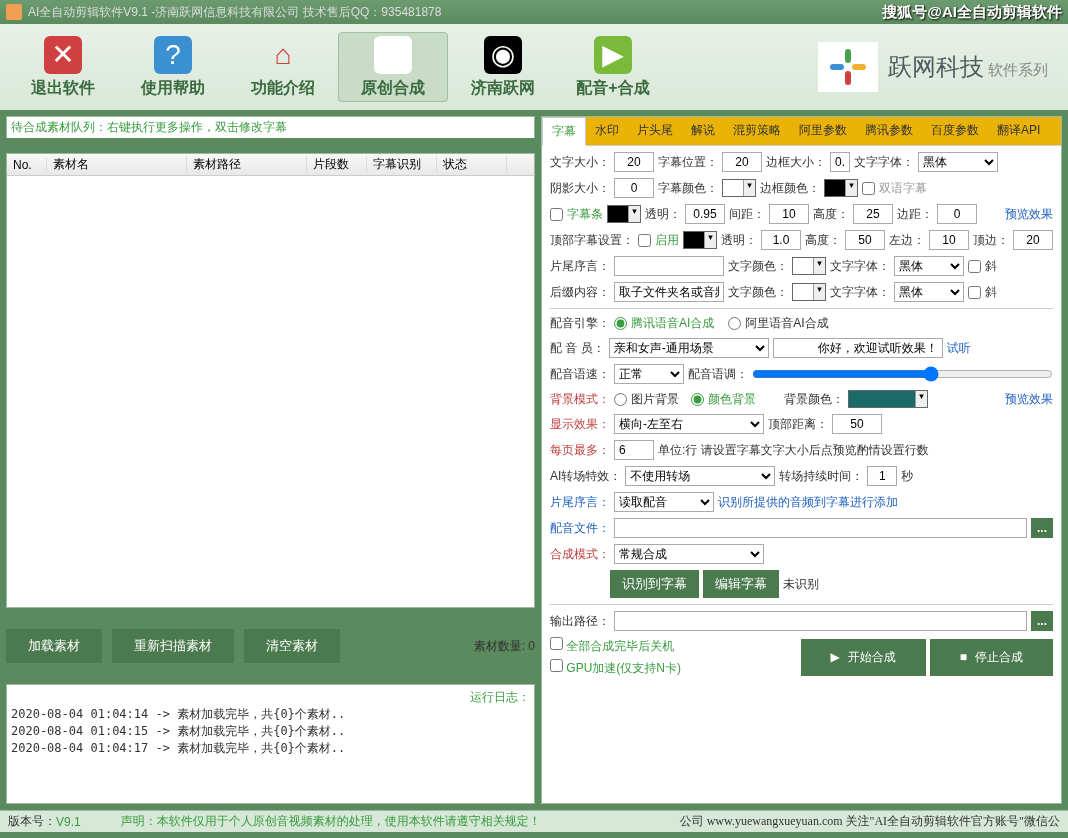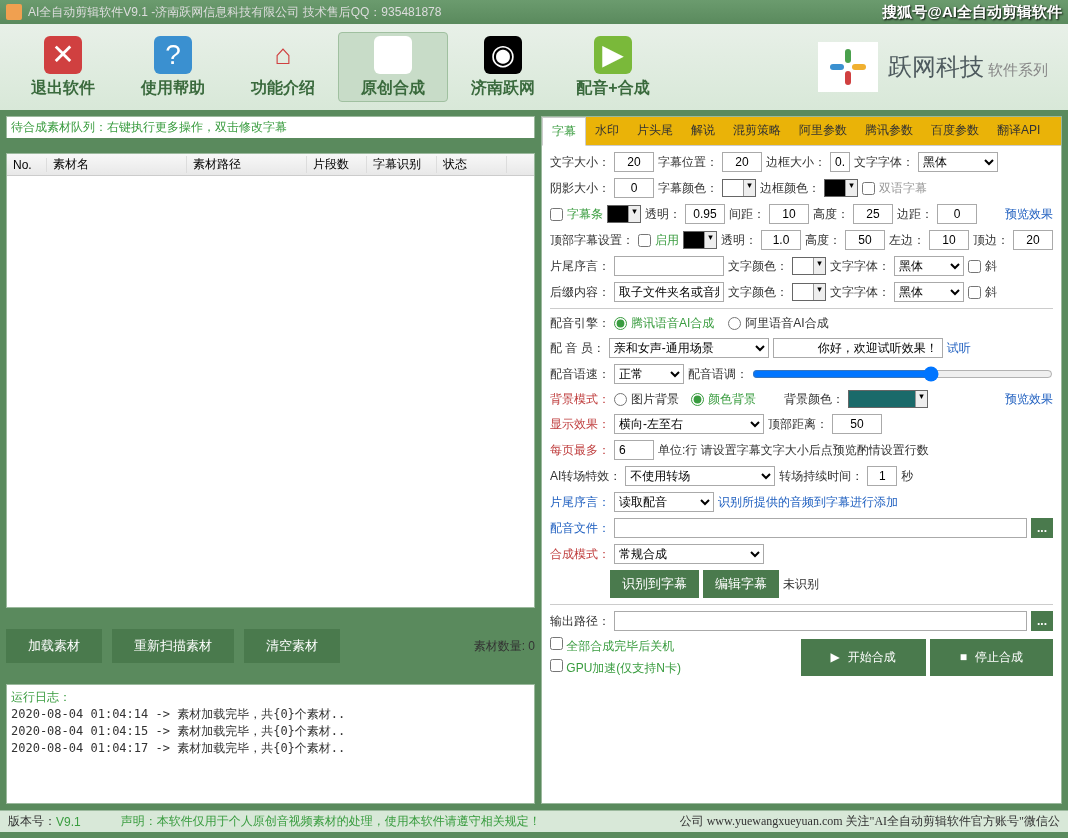--- a/index.html
+++ b/index.html
@@ -26,21 +26,21 @@
 .thead div { padding: 0 6px; border-right: 1px solid #ddd; }
 .tbody { height: 456px; background:#fff; }
 .hscroll { height:17px; background:#f0f0f0; border-top:1px solid #ccc; display:flex; }
 .hscroll .track { flex:1; background:#e8e8e8; position:relative; }
 .hscroll .thumb { position:absolute; left:0; width:70px; height:100%; background:#4a7a4d; }
 .btnrow { display: flex; gap: 10px; align-items: center; padding: 6px 0; }
 .gbtn { background: #4a7a4d; color: #fff; border: none; padding: 8px 22px; cursor: pointer; font-size:13px; }
 .gbtn.big { padding: 10px 30px; font-size:14px; display:flex; align-items:center; gap:8px; }
 .count { margin-left: auto; color: #333; }
 .log { background: #fff; border: 1px solid #9bb99d; padding: 4px; height: 120px; }
-.log-title { color: #399c3f; }
+.log-title { color: #399c3f; text-align: right; }
 .log-line { font-family: SimSun, monospace; color: #333; white-space:pre; }
 .tabs { display: flex; background: #eab308; border-bottom: 1px solid #ccc; }
 .tab { padding: 5px 9px; cursor: pointer; color:#333; }
 .tab.active { background: #fff; border: 1px solid #ccc; border-bottom: 1px solid #fff; color: #399c3f; margin-bottom:-1px; }
 .panel { padding: 6px 8px; overflow-y:auto; flex:1; }
 .row { display: flex; align-items: center; margin-bottom: 6px; flex-wrap: nowrap; gap:4px; }
 .row label { color: #333; white-space:nowrap; }
 .row label.g { color: #399c3f; }
 .row label.r { color: #c04040; }
 .inp { border: 1px solid #aaa; height: 20px; padding: 0 4px; text-align:center; }

